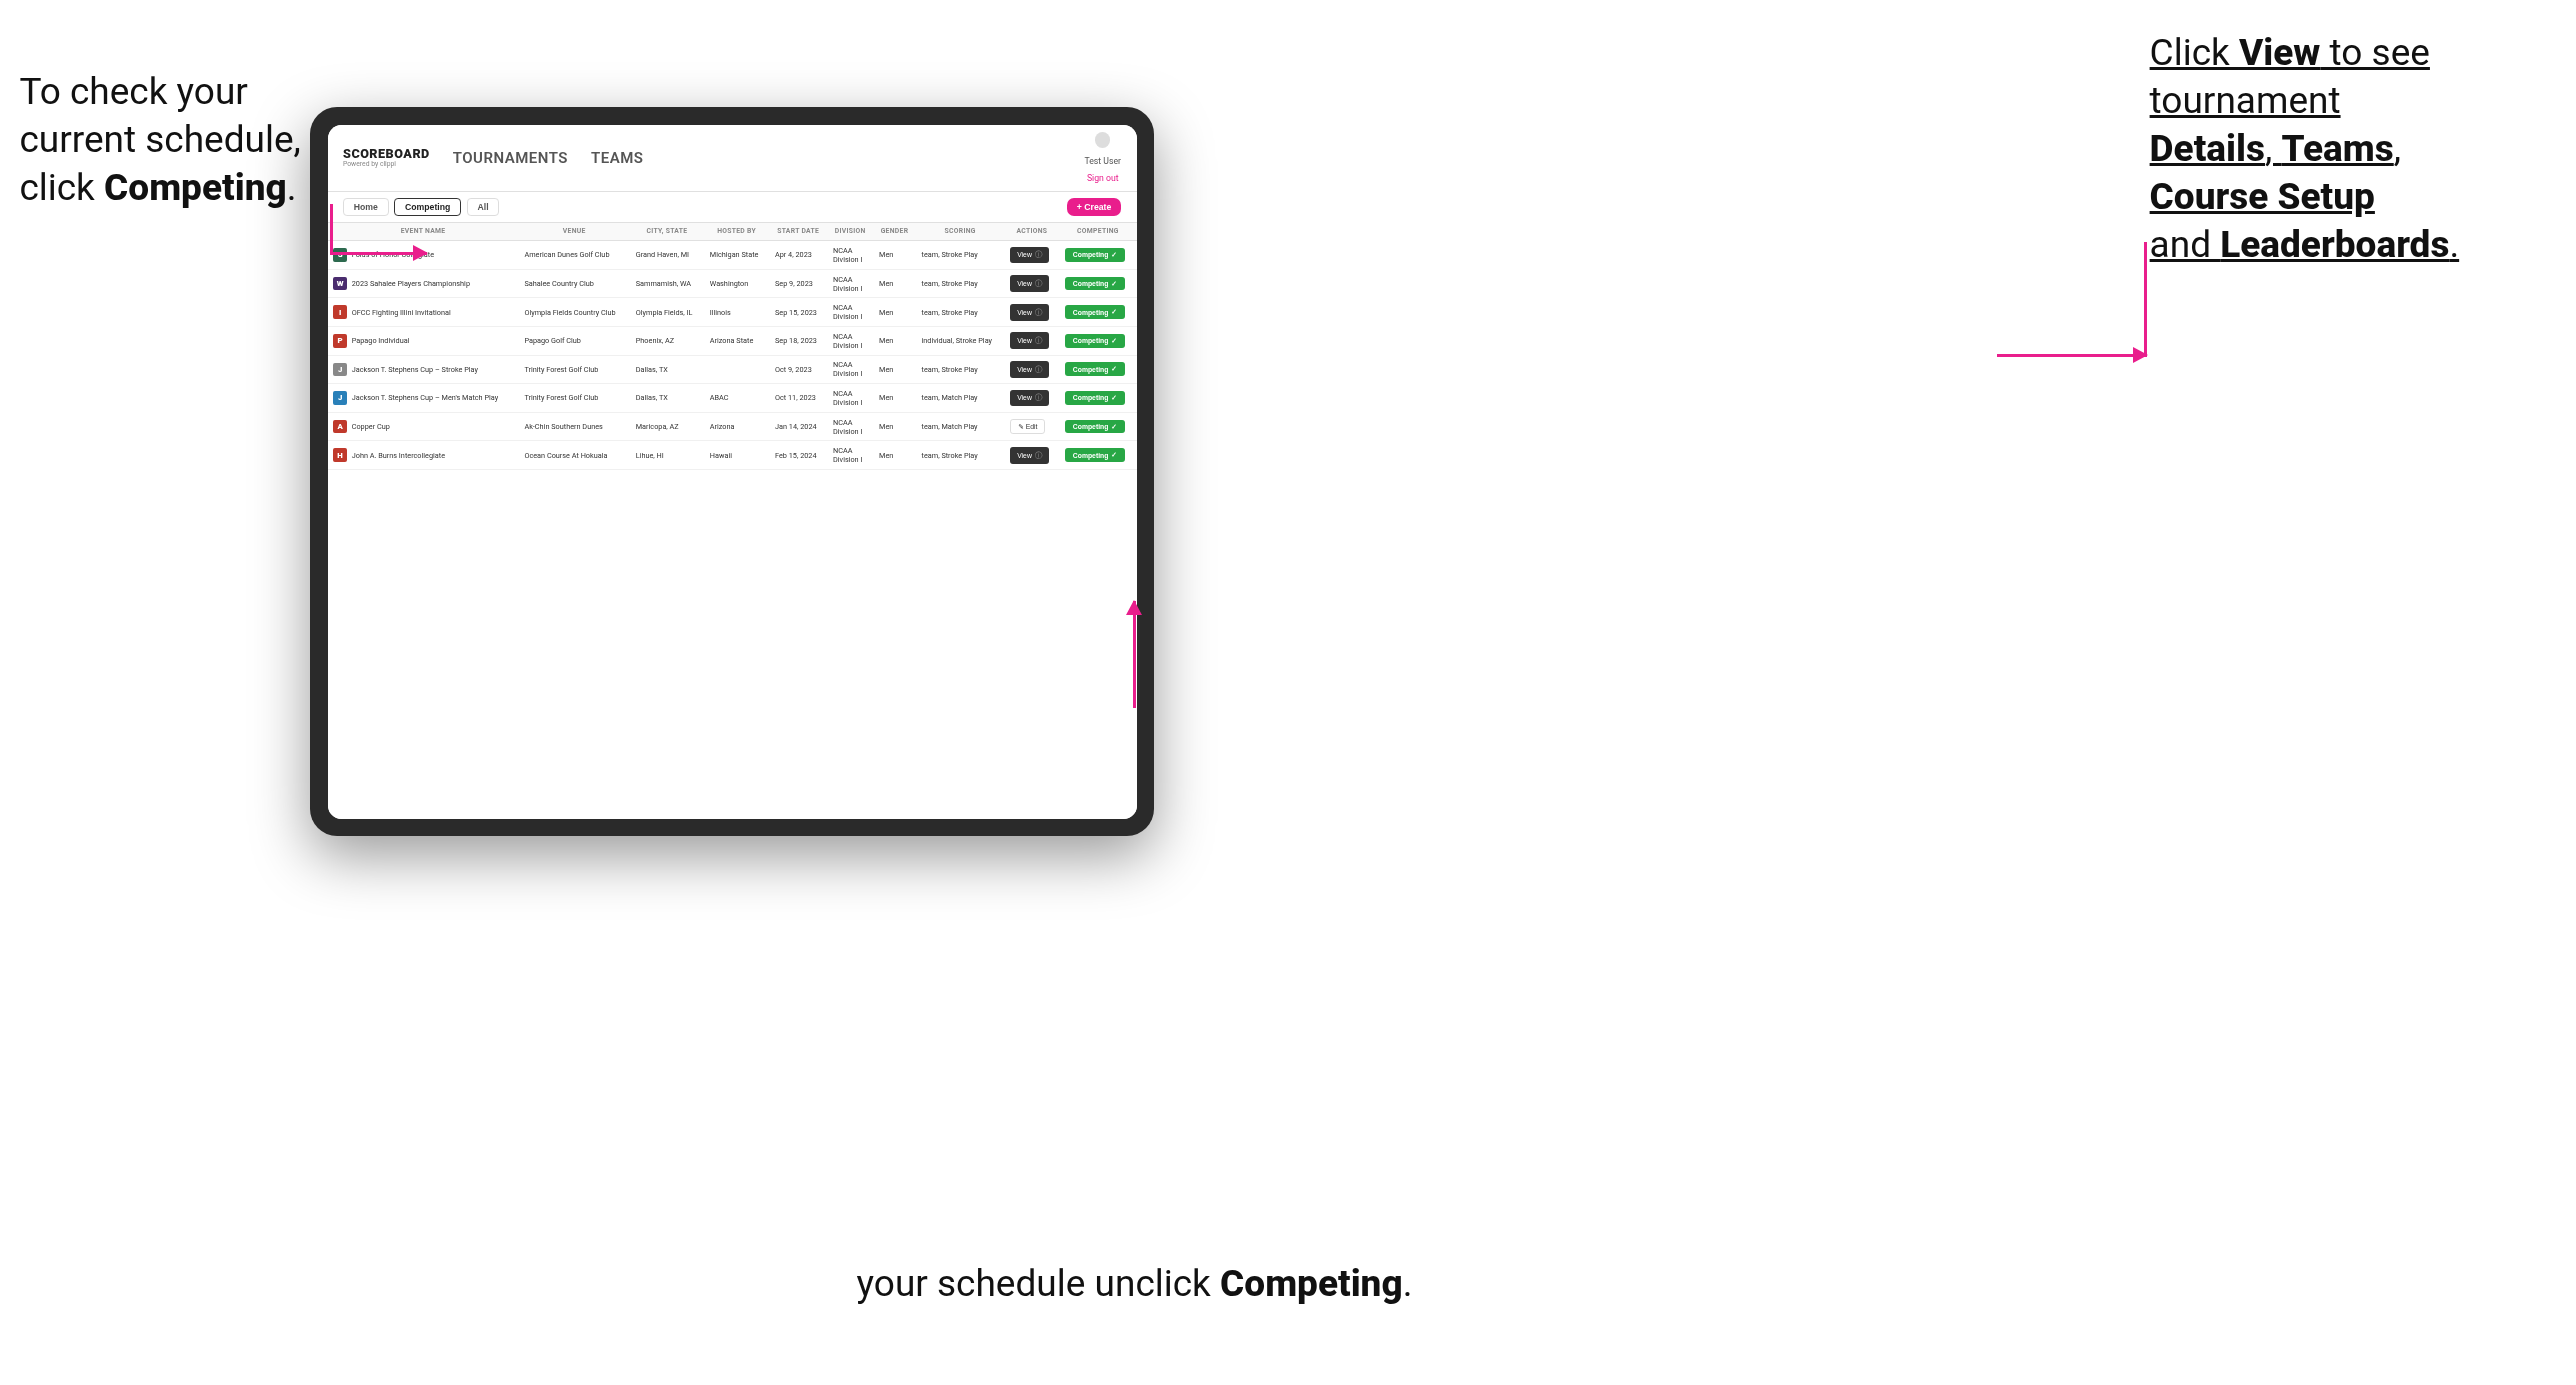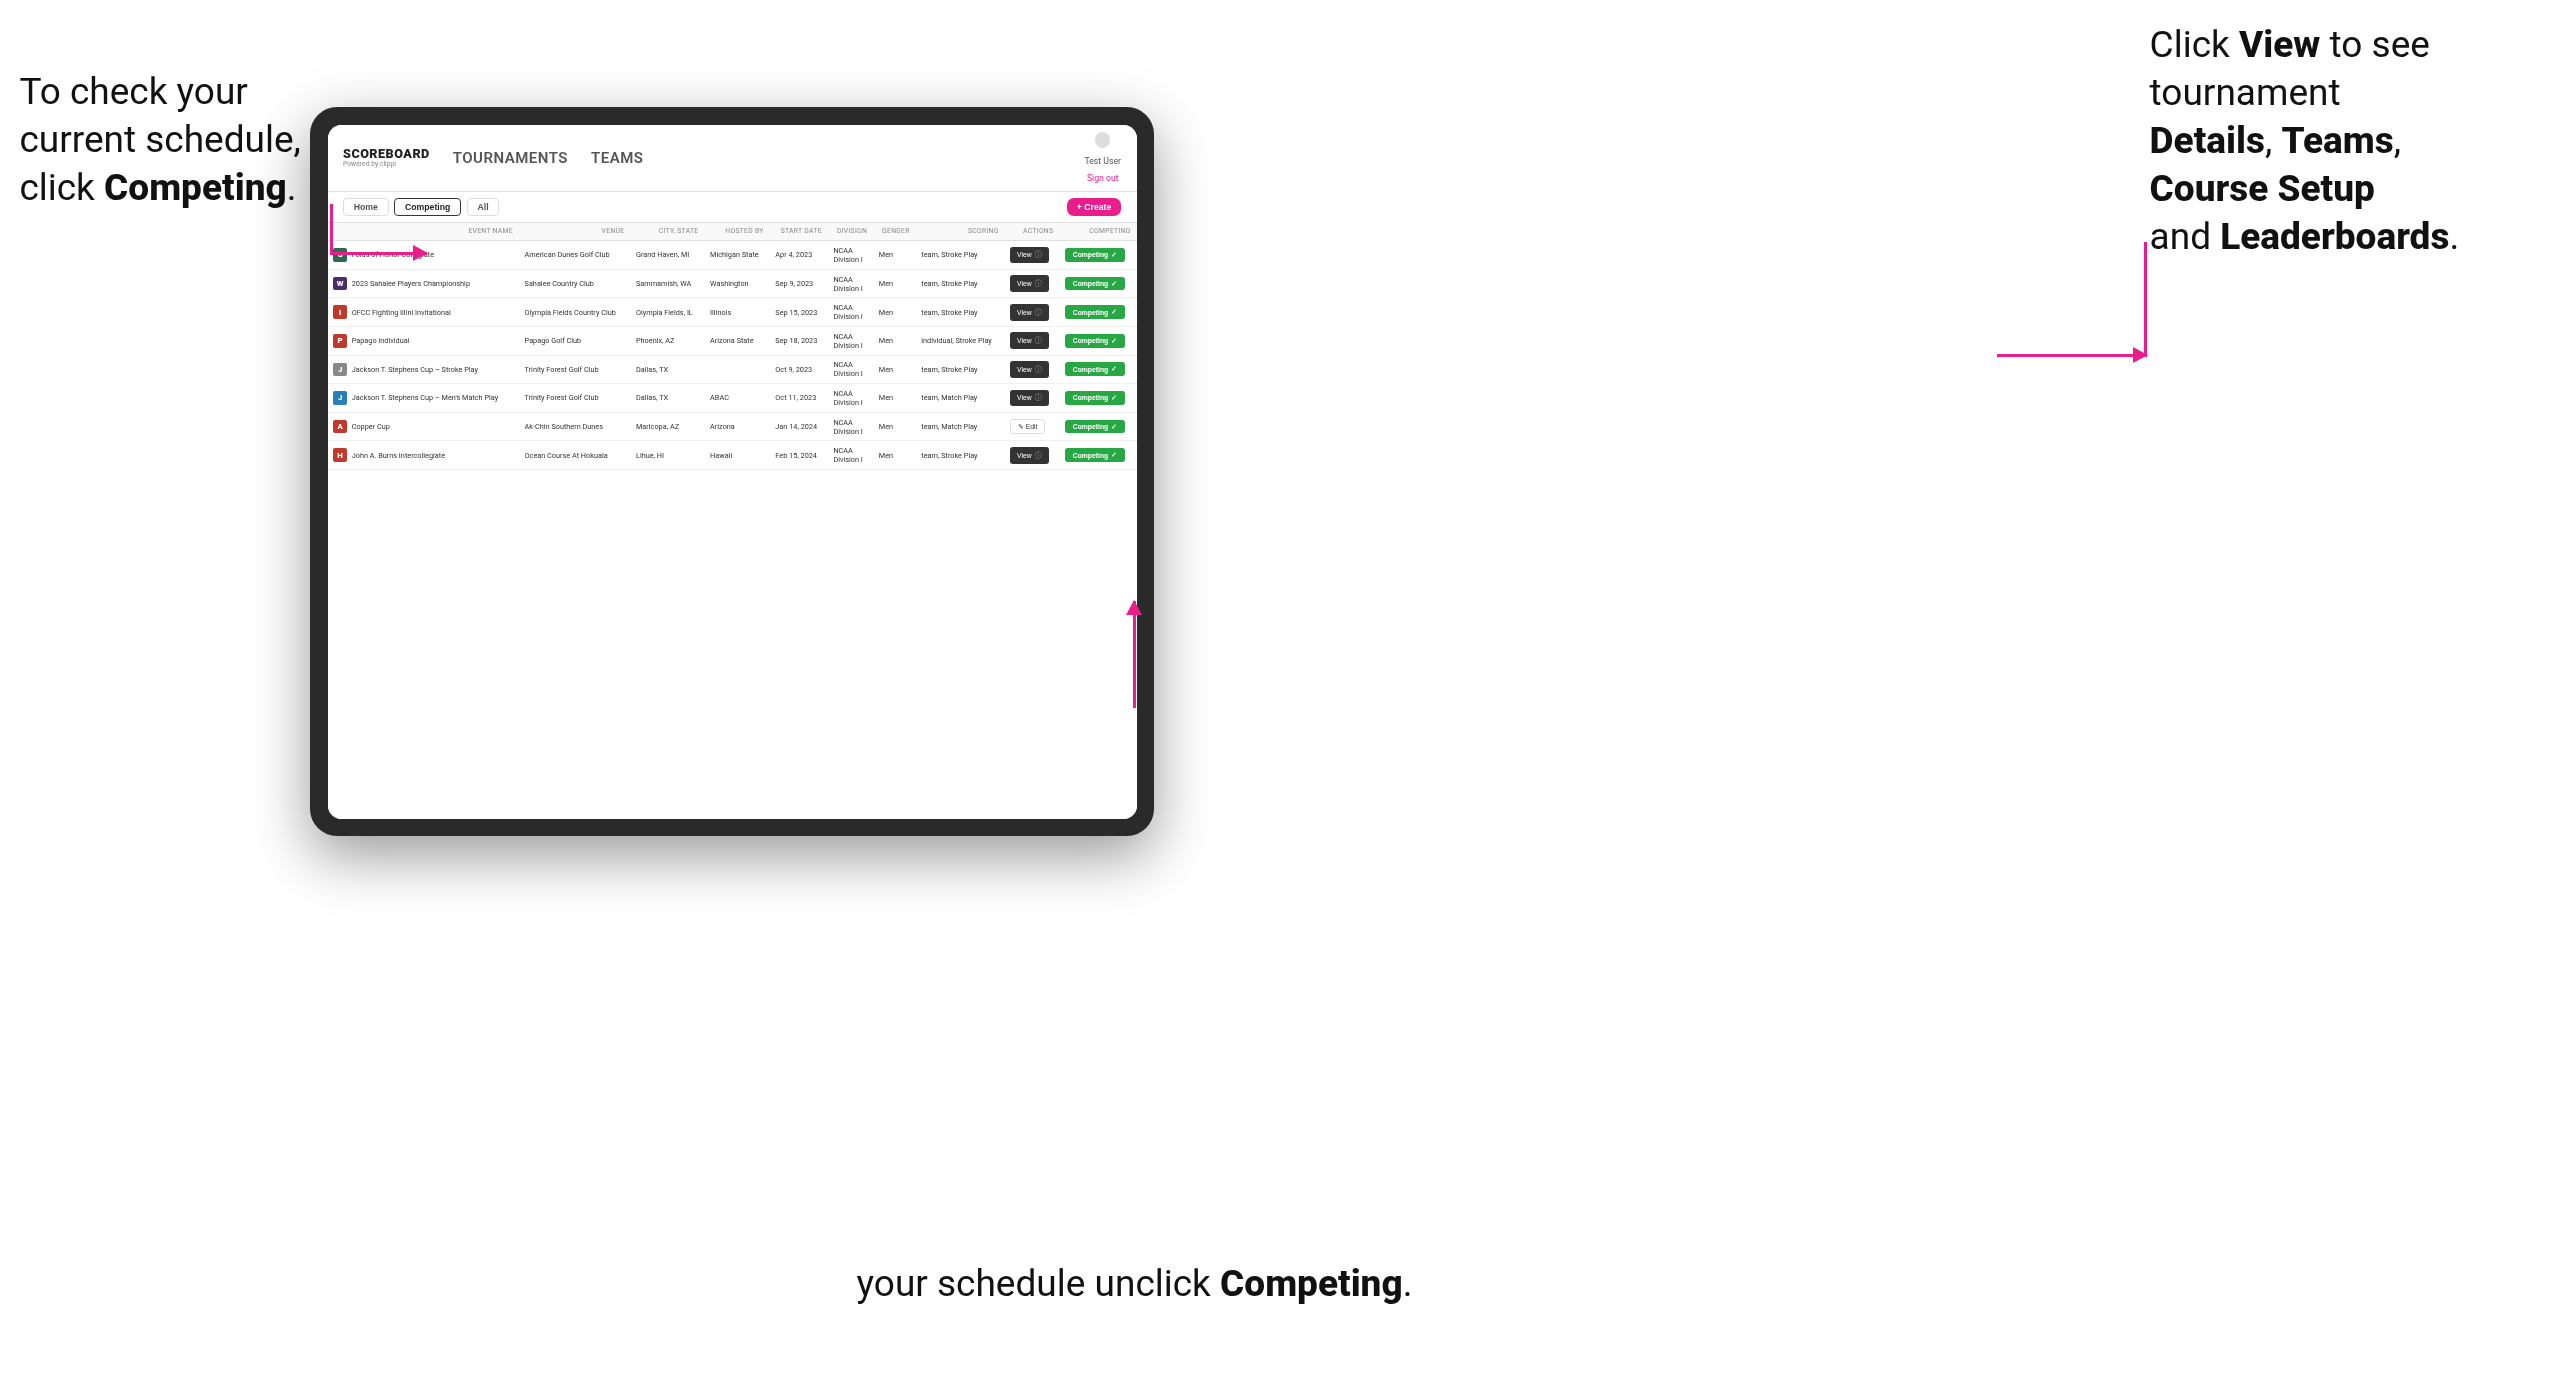--- a/index.html
+++ b/index.html
@@ -20,23 +20,24 @@
       color: #111;
     }
     .annotation strong { font-weight: 800; }
 
     .annotation-topleft {
       top: 68px;
       left: 19.4px;
       width: 369px;
     }
     .annotation-topright {
-      top: 21px;
+      top: 29px;
       right: 19.4px;
       width: 407px;
+      text-decoration: underline;
     }
     .annotation-bottomright {
       bottom: 78px;
       left: 795px;
       width: 679px;
       text-align: center;
     }
 
     
     .tablet {
@@ -155,23 +156,23 @@
     }
     table {
       width: 100%;
       border-collapse: collapse;
       font-size: 7.8px;
     }
     thead th {
       background: #f9f9f9;
       border-bottom: 1px solid #e0e0e0;
       padding: 4.8px 5.8px;
-      text-align: right;
+      text-align: center;
       font-size: 6.8px;
-      font-weight: 400;
+      font-weight: 700;
       color: #888;
       text-transform: uppercase;
       letter-spacing: 0.3px;
       white-space: nowrap;
     }
     tbody tr {
       border-bottom: 1px solid #f0f0f0;
     }
     tbody td {
       padding: 4.8px 5.8px;

